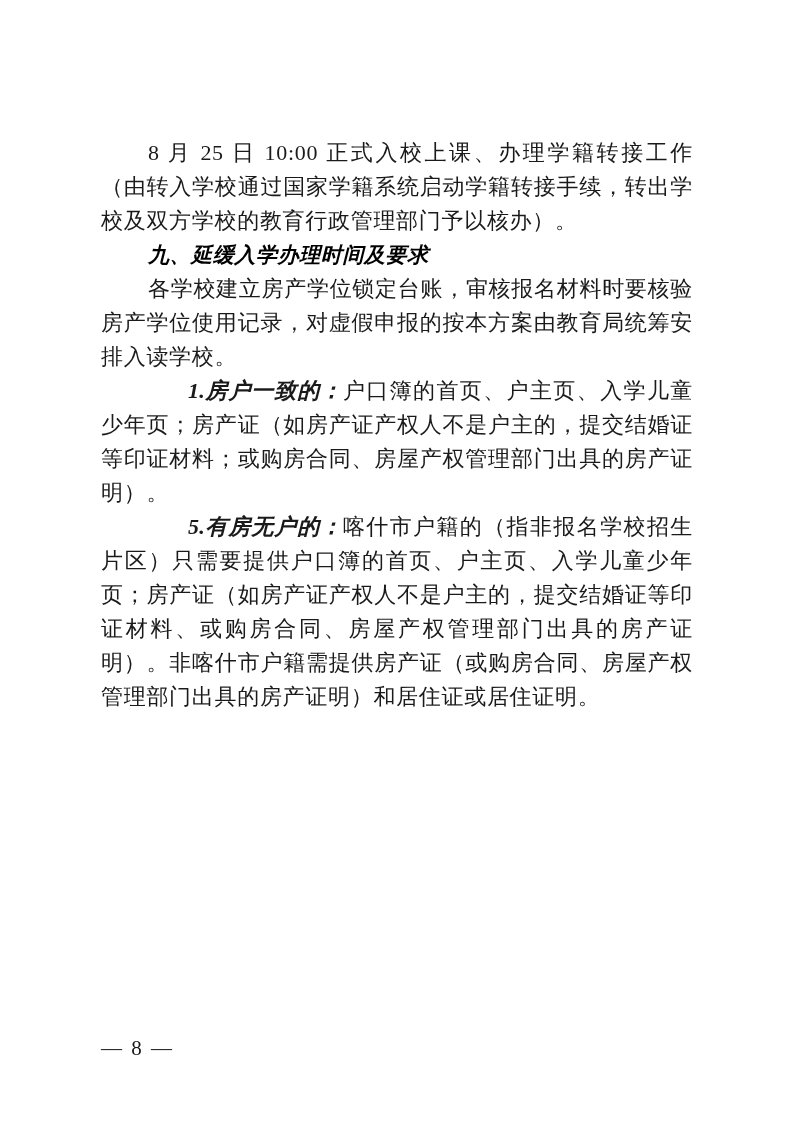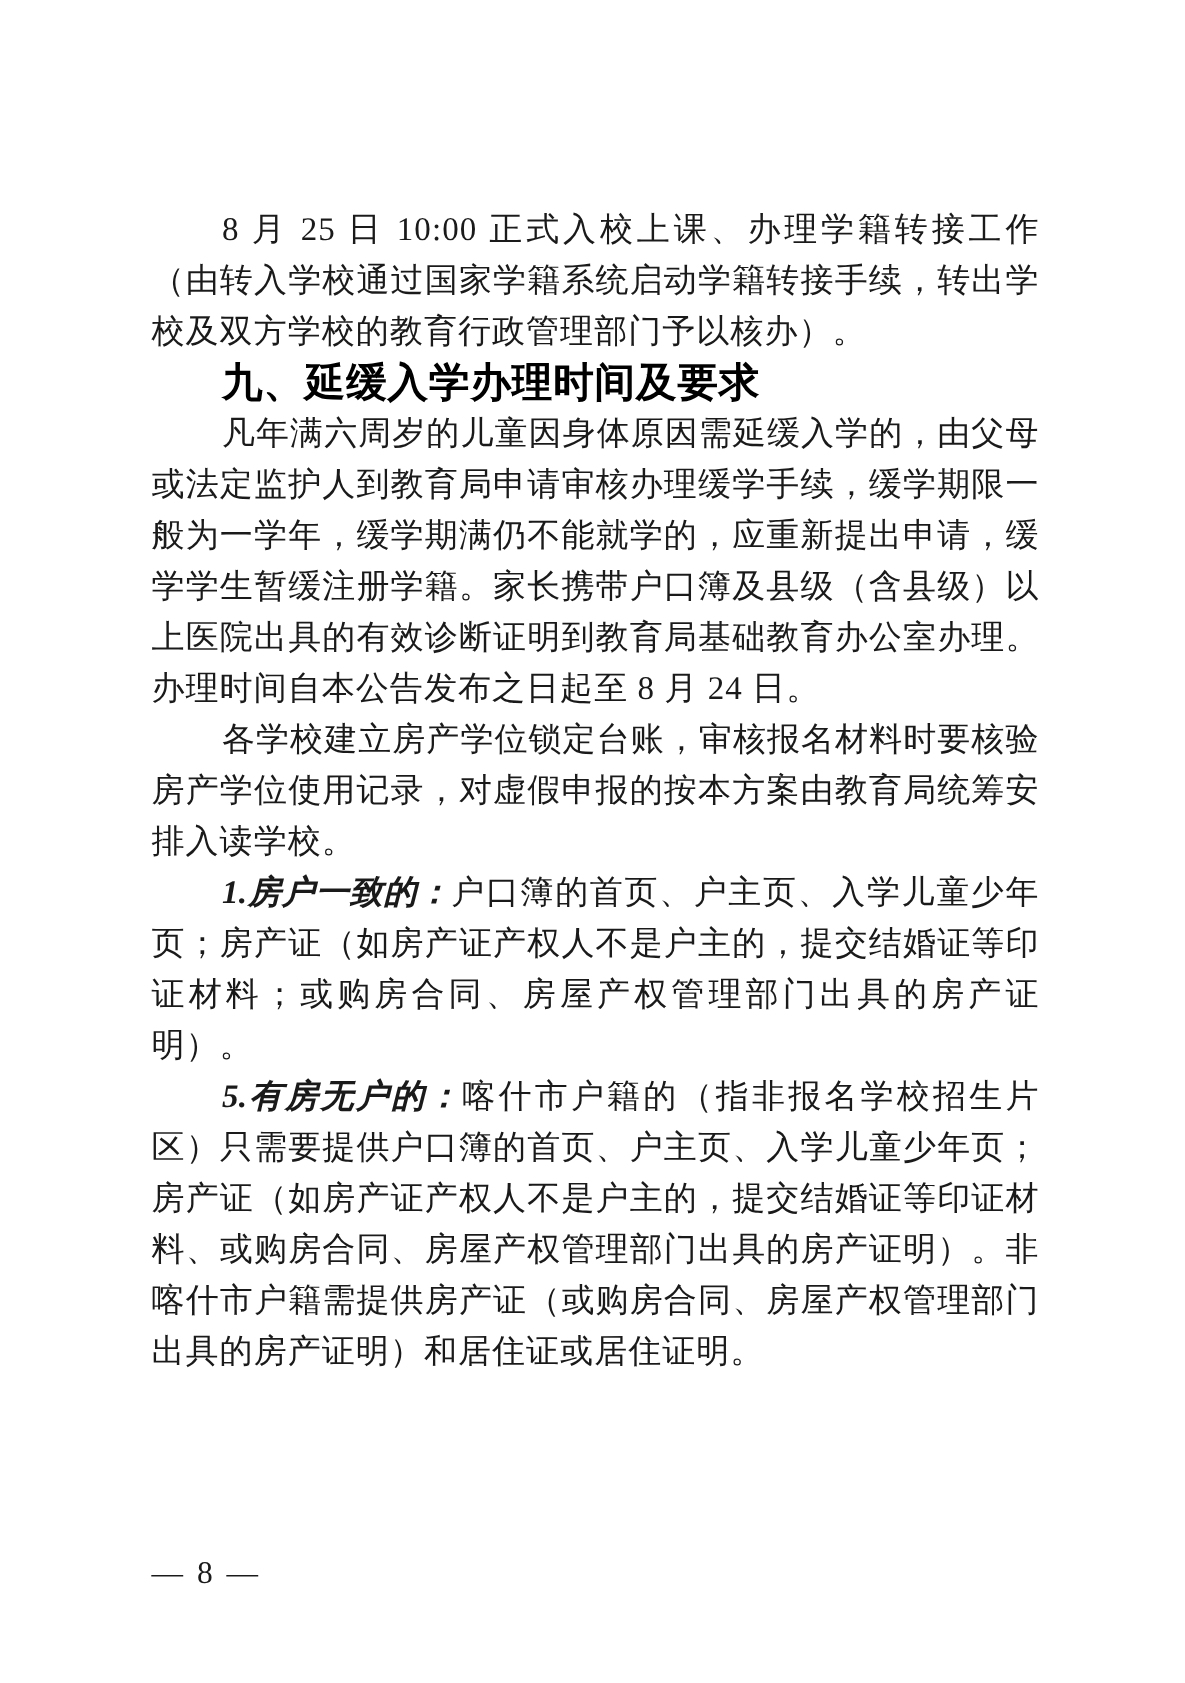--- a/index.html
+++ b/index.html
@@ -22,50 +22,51 @@
     text-align: justify;
     text-justify: inter-character;
   }
   .para {
     margin: 0;
     text-indent: 47px;
     letter-spacing: 0.7px;
   }
   .heading {
     margin: 0;
-    font-size: 27px;
+    font-size: 21px;
     font-weight: 700;
     text-indent: 47px;
     letter-spacing: 0.6px;
     font-family: "Liberation Sans", sans-serif;
     color: #000000;
+    font-style: italic;
   }
   .lead {
     font-weight: 700;
     font-style: italic;
     letter-spacing: 0.2px;
+    margin-left: 40px;
   }
   .footer {
     position: absolute;
     left: 101px;
     top: 1036px;
     font-size: 21px;
     letter-spacing: 2px;
     color: #1a1a1a;
   }
 </style>
 </head>
 <body style="background: rgb(255, 255, 255); color: rgb(26, 26, 26);">
 
 <main class="doc">
   <p class="para">8 月 25 日 10:00 正式入校上课、办理学籍转接工作（由转入学校通过国家学籍系统启动学籍转接手续，转出学校及双方学校的教育行政管理部门予以核办）。</p>
 
   <h2 class="heading">九、延缓入学办理时间及要求</h2>
 
-  <p class="para">凡年满六周岁的儿童因身体原因需延缓入学的，由父母或法定监护人到教育局申请审核办理缓学手续，缓学期限一般为一学年，缓学期满仍不能就学的，应重新提出申请，缓学学生暂缓注册学籍。家长携带户口簿及县级（含县级）以上医院出具的有效诊断证明到教育局基础教育办公室办理。办理时间自本公告发布之日起至 8 月 24 日。</p>
 
 
   <p class="para">各学校建立房产学位锁定台账，审核报名材料时要核验房产学位使用记录，对虚假申报的按本方案由教育局统筹安排入读学校。</p>
 
   <p class="para"><b class="lead">1.房户一致的：</b><span>户口簿的首页、户主页、入学儿童少年页；房产证（如房产证产权人不是户主的，提交结婚证等印证材料；或购房合同、房屋产权管理部门出具的房产证明）。</span></p>
 
   <p class="para"><b class="lead">5.有房无户的：</b><span>喀什市户籍的（指非报名学校招生片区）只需要提供户口簿的首页、户主页、入学儿童少年页；房产证（如房产证产权人不是户主的，提交结婚证等印证材料、或购房合同、房屋产权管理部门出具的房产证明）。非喀什市户籍需提供房产证（或购房合同、房屋产权管理部门出具的房产证明）和居住证或居住证明。</span></p>
 </main>
 
 <footer class="footer">— 8 —</footer>

